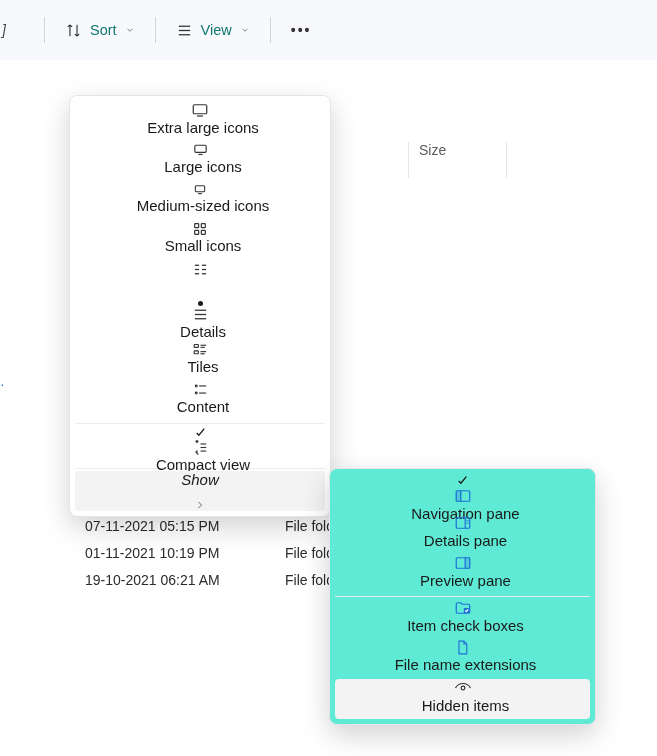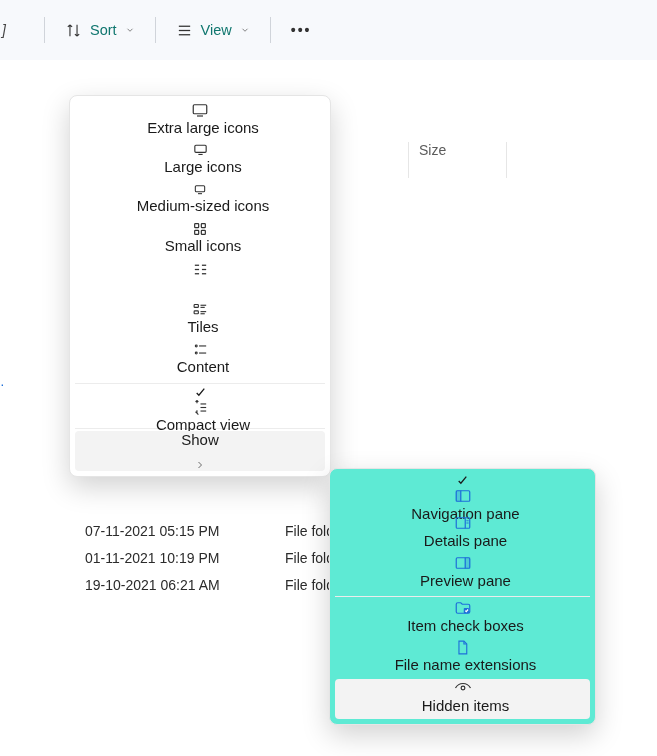--- a/index.html
+++ b/index.html
@@ -68,21 +68,21 @@
       border-left: 1px solid #e6e6e6;
       border-right: 1px solid #e6e6e6;
     }
     .rows-under {
       position: absolute;
       top: 452px;
       left: 85px;
       font-size: 14px;
       color: #2b2b2b;
     }
-    .rows-under .r { display: flex; gap: 40px; height: 27px; align-items: flex-end; }
+    .rows-under .r { display: flex; gap: 40px; height: 27px; align-items: center; }
     .rows-under .date { width: 160px; }
     .rows-under .type { color: #2b2b2b; }
     
     .dropdown {
       position: absolute;
       top: 35px;
       left: 69px;
       width: 262px;
       background: #ffffff;
       border: 1px solid #e5e5e5;
@@ -141,21 +141,21 @@
       top: 408px;
       left: 329px;
       width: 267px;
       background: #5eead4;
       border: 1px solid #e5e5e5;
       border-radius: 8px;
       box-shadow: 0 10px 28px rgba(0,0,0,0.18);
       padding: 5px;
       z-index: 11;
     }
-    .menu-item.center-lbl .lbl { padding-left: 0; }
+    .menu-item.center-lbl .lbl { padding-left: 0; font-style: italic; }
     svg { display: block; }
     .partial-text {
       position: absolute;
       color: #2b2b2b;
       font-size:14px;
     }
     .blue-sliver {
       position: absolute;
       left: 0px;
       top: 316px;
@@ -283,20 +283,33 @@
             <line x1="4" y1="6" x2="10" y2="6"></line>
             <line x1="4" y1="12" x2="10" y2="12"></line>
             <line x1="4" y1="18" x2="10" y2="18"></line>
             <line x1="14" y1="6" x2="20" y2="6"></line>
             <line x1="14" y1="12" x2="20" y2="12"></line>
             <line x1="14" y1="18" x2="20" y2="18"></line>
           </svg>
       </span>
     </div>
     <div class="menu-item">
+      <span class="mark">
+          <span class="dot-mark"></span>
+        </span>
+      <span class="mic">
+        <svg width="17" height="17" viewBox="0 0 24 24" fill="none" stroke="#333" stroke-width="1.8">
+            <line x1="4" y1="6" x2="20" y2="6"></line>
+            <line x1="4" y1="12" x2="20" y2="12"></line>
+            <line x1="4" y1="18" x2="20" y2="18"></line>
+          </svg>
+      </span>
+      <span class="lbl">Details</span>
+    </div>
+    <div class="menu-item">
       <span class="mark"></span>
       <span class="mic">
         <svg width="17" height="17" viewBox="0 0 24 24" fill="none" stroke="#333" stroke-width="1.6">
             <rect x="3" y="5" width="6" height="4" rx="1"></rect>
             <line x1="12" y1="6" x2="20" y2="6"></line>
             <line x1="12" y1="9" x2="18" y2="9"></line>
             <rect x="3" y="14" width="6" height="4" rx="1"></rect>
             <line x1="12" y1="15" x2="20" y2="15"></line>
             <line x1="12" y1="18" x2="18" y2="18"></line>
           </svg>

